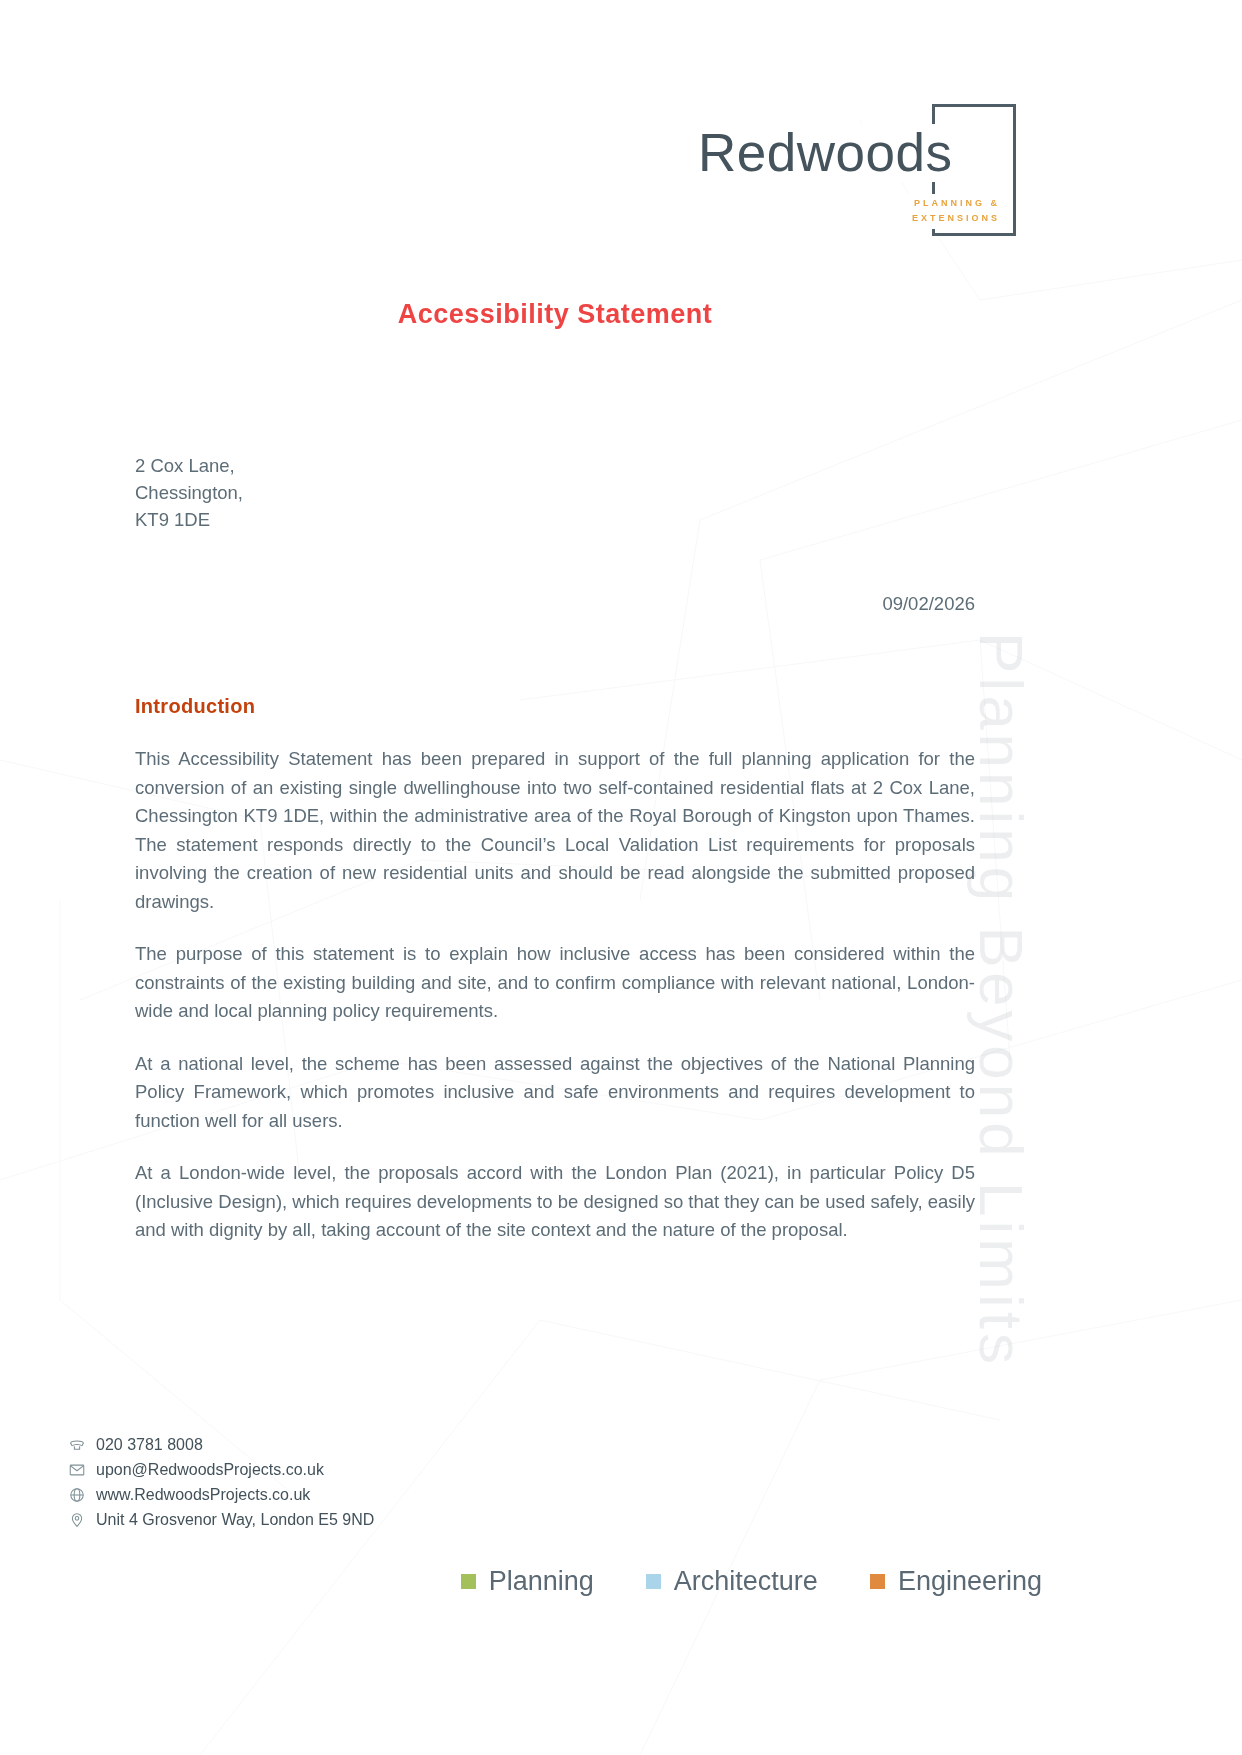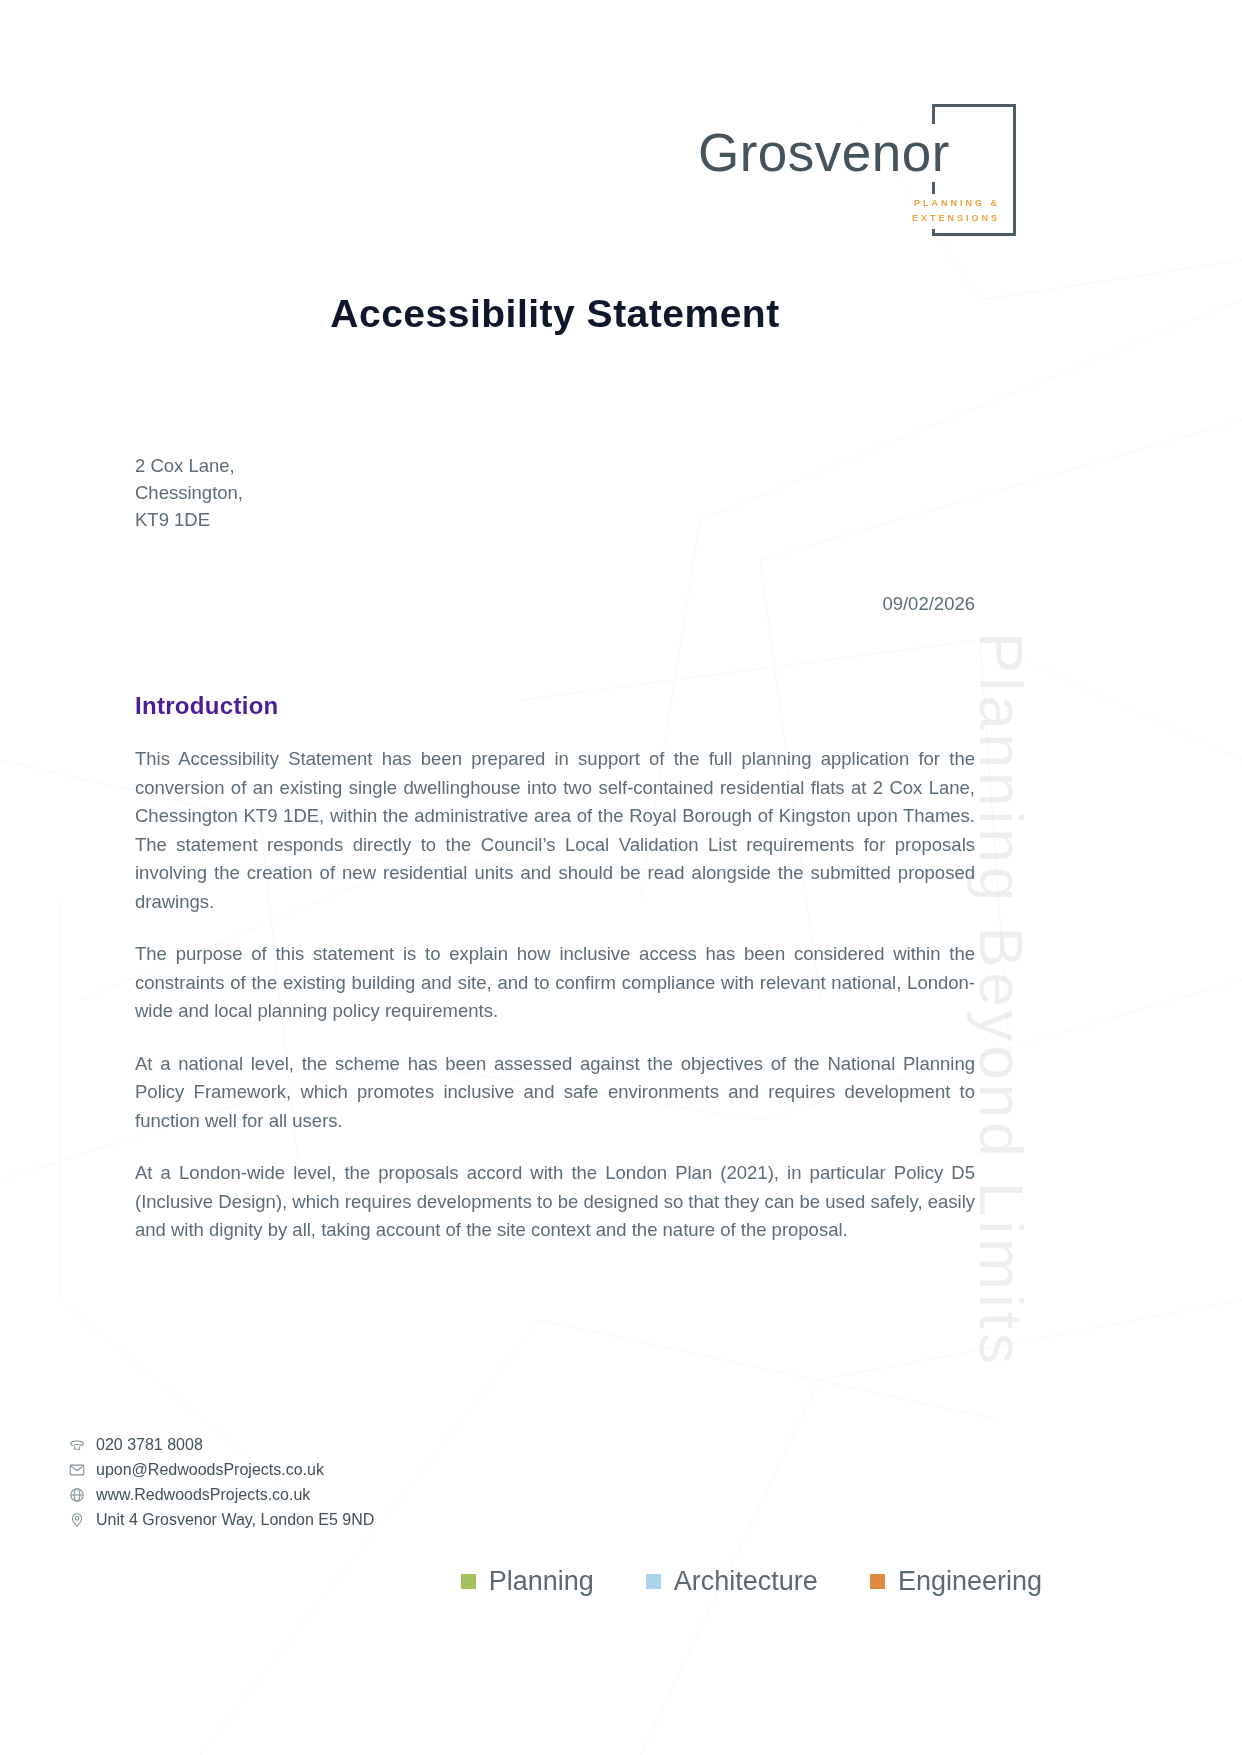--- a/index.html
+++ b/index.html
@@ -84,41 +84,41 @@
   .logo-tagline span { display: block; }
 
   
   .content {
     position: relative;
     z-index: 1;
     padding: 296px 267px 0 135px;
   }
   .doc-title {
     text-align: center;
-    font-size: 39px;
+    font-size: 27px;
     line-height: 36px;
     font-weight: bold;
-    color: #0f172a;
+    color: #ef4444;
     letter-spacing: 0.5px;
   }
   .address {
     margin-top: 120px;
     font-size: 18.5px;
     line-height: 27px;
   }
   .date {
     margin-top: 60px;
     text-align: right;
     font-size: 18.5px;
   }
   .section-heading {
-    font-size: 24px;
+    font-size: 20px;
     line-height: 30px;
     font-weight: bold;
-    color: #4c1d95;
+    color: #c2410c;
     letter-spacing: 0.3px;
   }
   .section-heading.mt-lg { margin-top: 76px; }
   .section-heading.mt-md { margin-top: 30px; }
   .para {
     margin-top: 24px;
     font-size: 18.5px;
     line-height: 28.5px;
     text-align: justify;
     color: #5d6d77;
@@ -191,21 +191,21 @@
       <path d="M60 900 L60 1300 L300 1500"></path>
       <path d="M980 640 L1010 1060"></path>
       <path d="M0 760 L260 820 L300 1180"></path>
     </g>
   </svg>
 
   <div class="watermark">Planning Beyond Limits</div>
 
   <div class="logo">
     <div class="logo-box"></div>
-    <div class="logo-brand">Grosvenor</div>
+    <div class="logo-brand">Redwoods</div>
     <div class="logo-tagline" style="color: rgb(232, 163, 61);">
       <span>PLANNING &amp;</span>
       <span>EXTENSIONS</span>
     </div>
   </div>
 
   <div class="content">
     <h1 class="doc-title">Accessibility Statement</h1>
 
     <div class="address">

